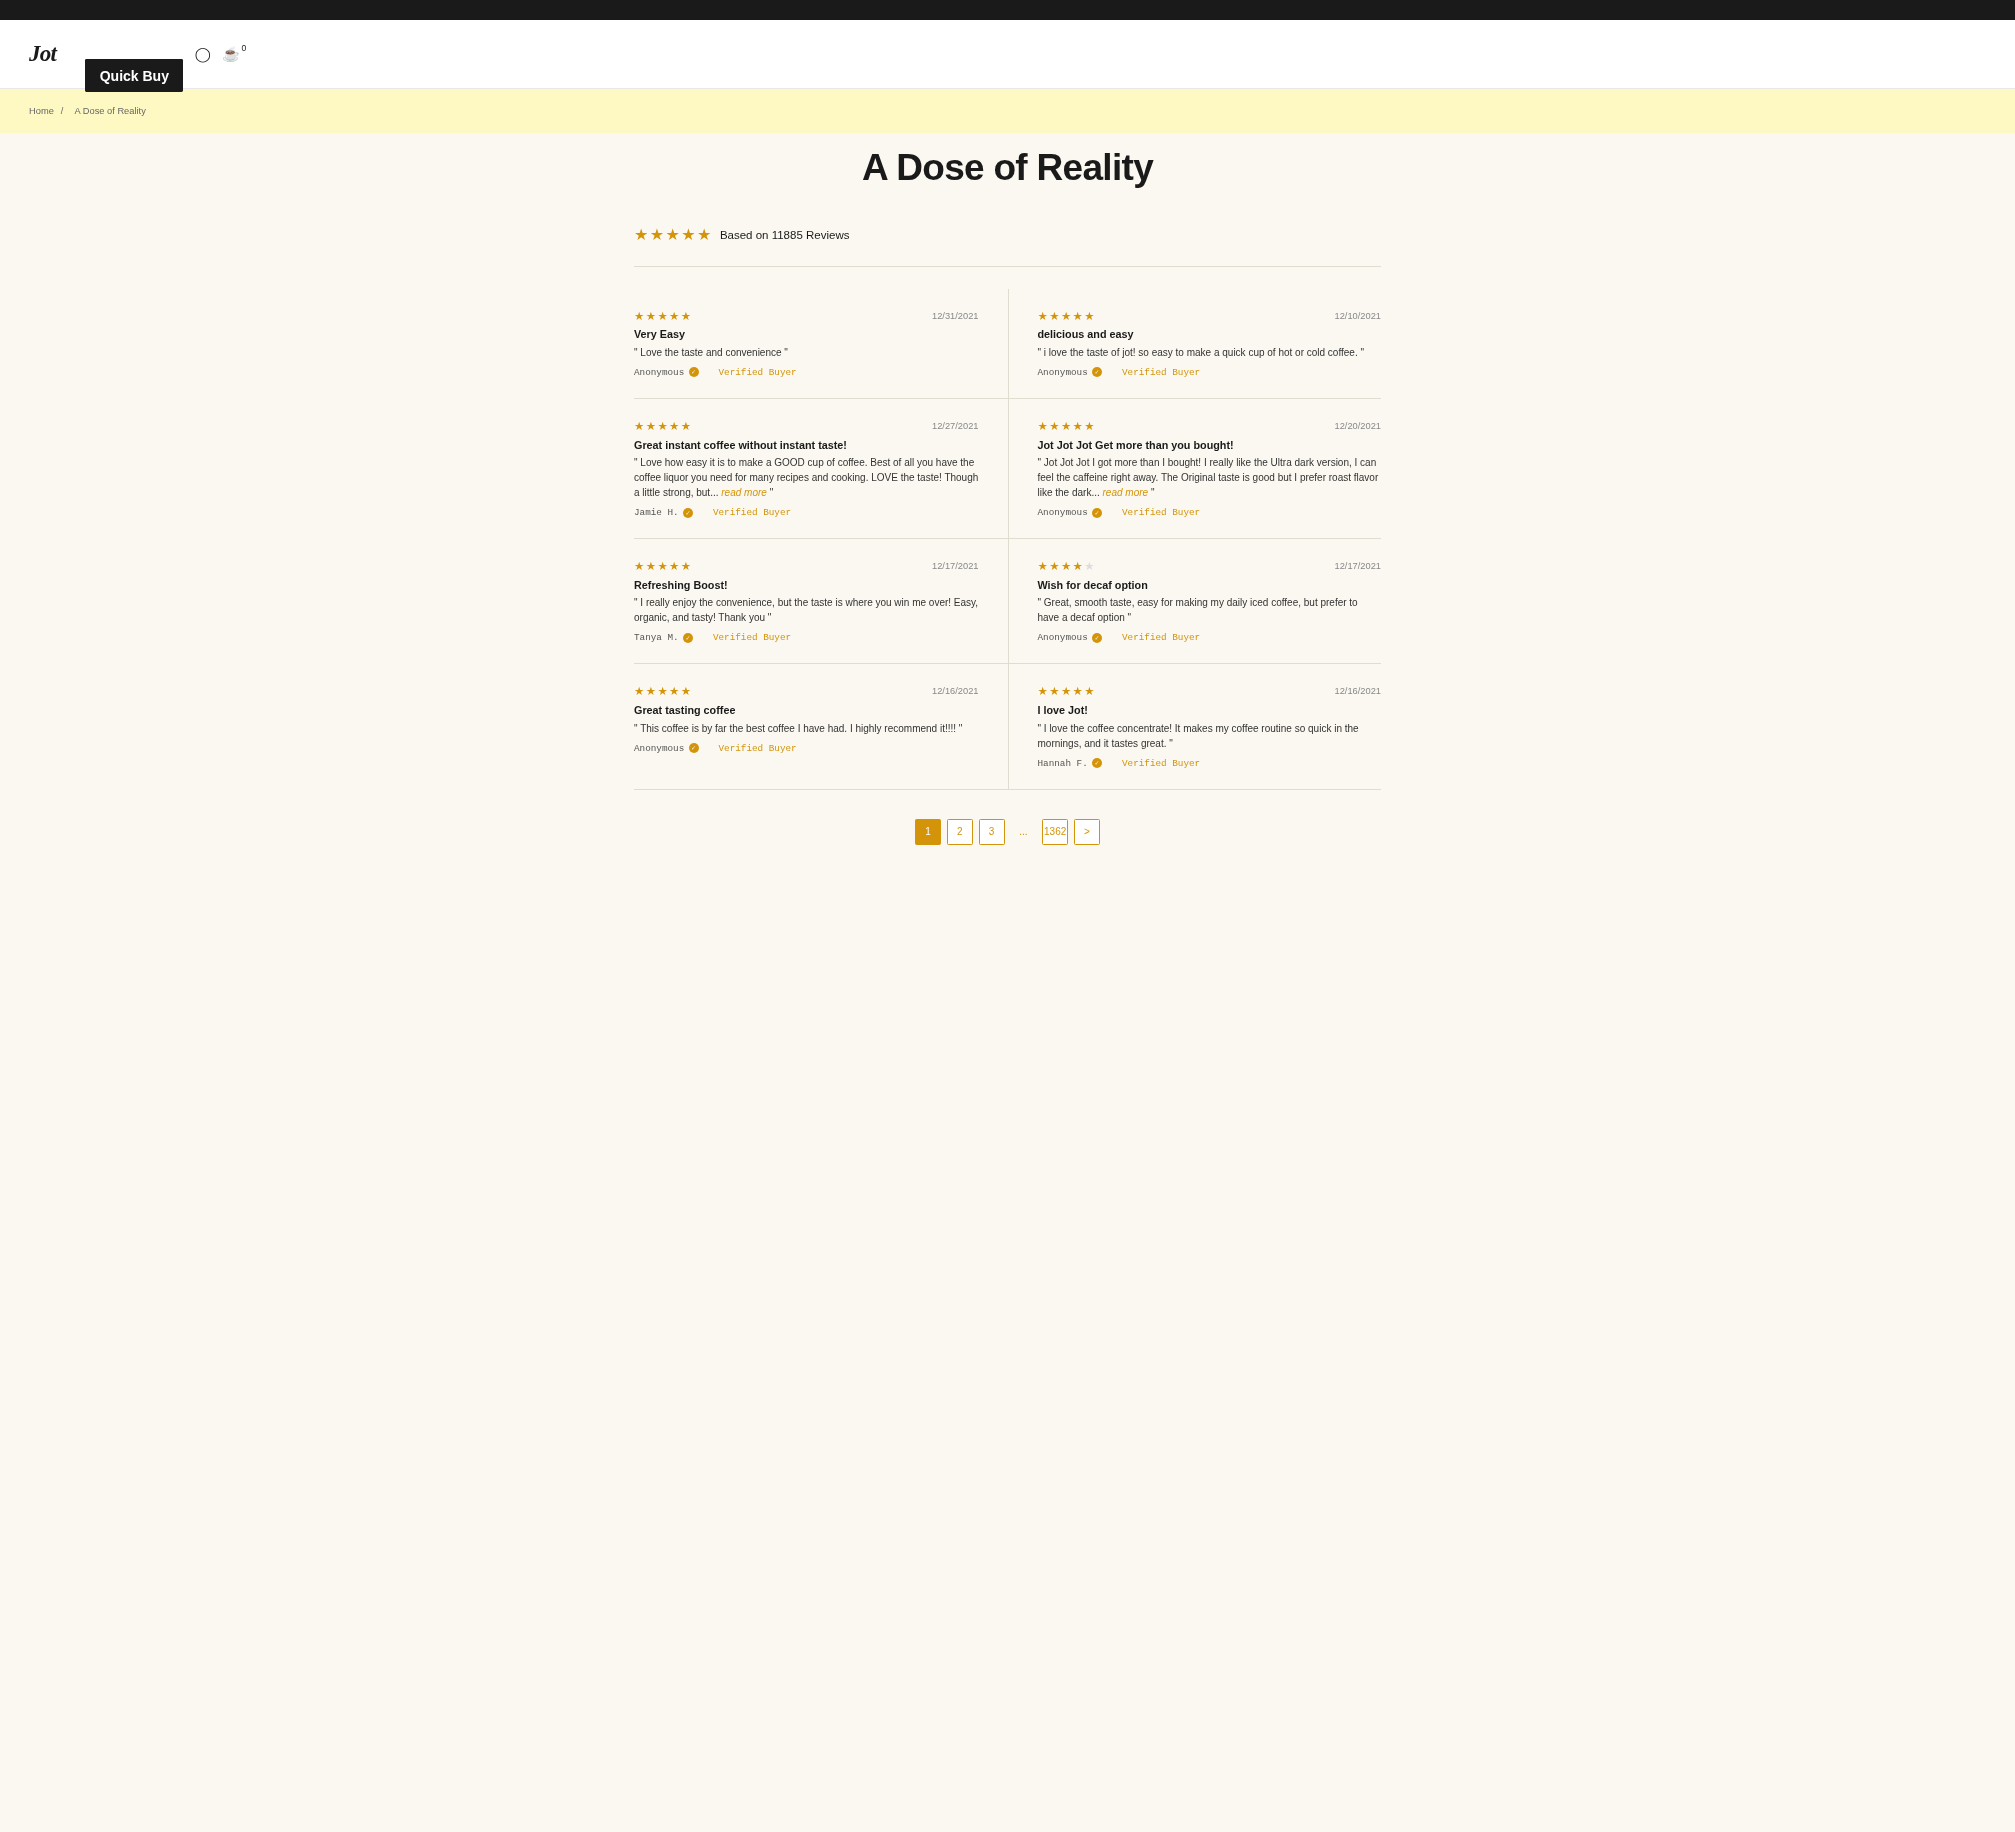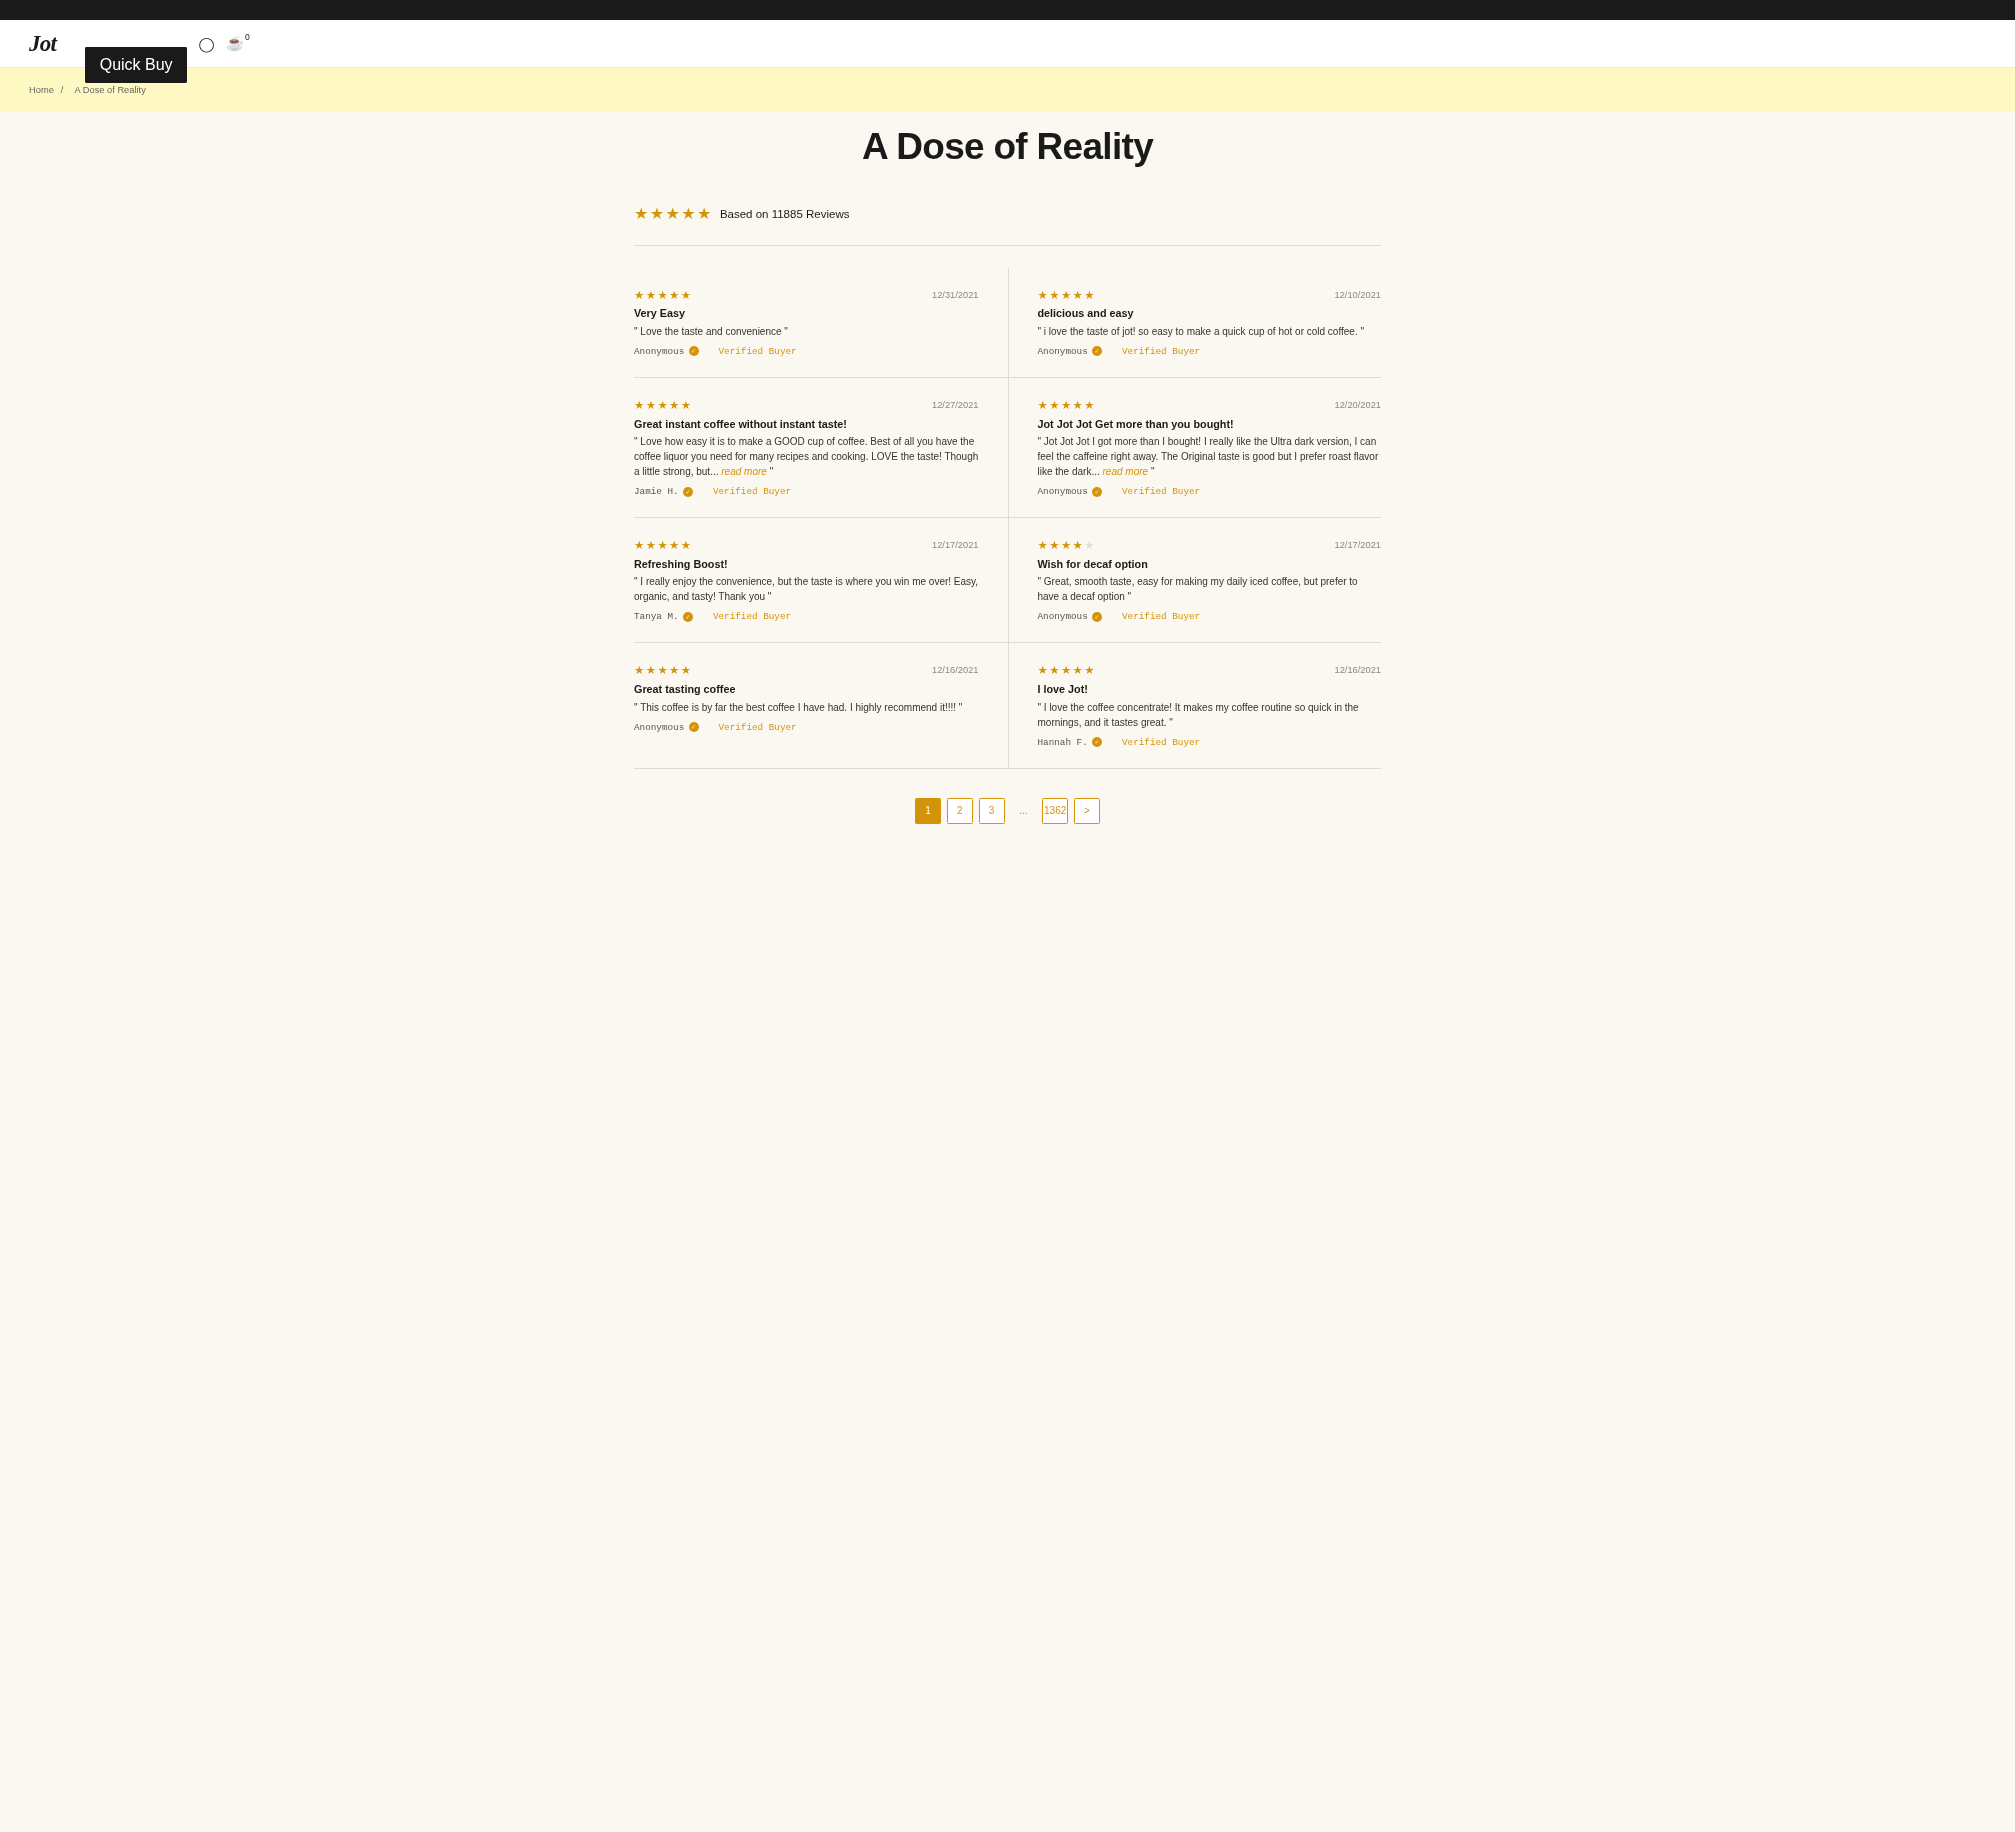--- a/index.html
+++ b/index.html
@@ -12,21 +12,21 @@
       width: 100%;
     }
 
     
     nav {
       background: #fff;
       border-bottom: 0.7px solid #e8e8e8;
       display: flex;
       align-items: center;
       padding: 0 29px;
-      height: 48px;
+      height: 69px;
     }
     .nav-logo {
       font-family: Georgia, serif;
       font-style: italic;
       font-weight: bold;
       font-size: 23px;
       color: #1a1a1a;
       margin-right: 29px;
       letter-spacing: -0.7px;
     }
@@ -44,22 +44,22 @@
     .nav-actions {
       display: flex;
       align-items: center;
       gap: 11.5px;
     }
     .quick-buy-btn {
       background: #1a1a1a;
       color: #fff;
       border: none;
       padding: 8.6px 14.4px;
-      font-size: 16px;
-      font-weight: 400;
+      font-size: 14px;
+      font-weight: 700;
       cursor: pointer;
       border-radius: 1.4px;
       margin-top: 43px;
     }
     .nav-icon {
       font-size: 14.4px;
       cursor: pointer;
       color: #1a1a1a;
     }
     .cart-wrapper {

